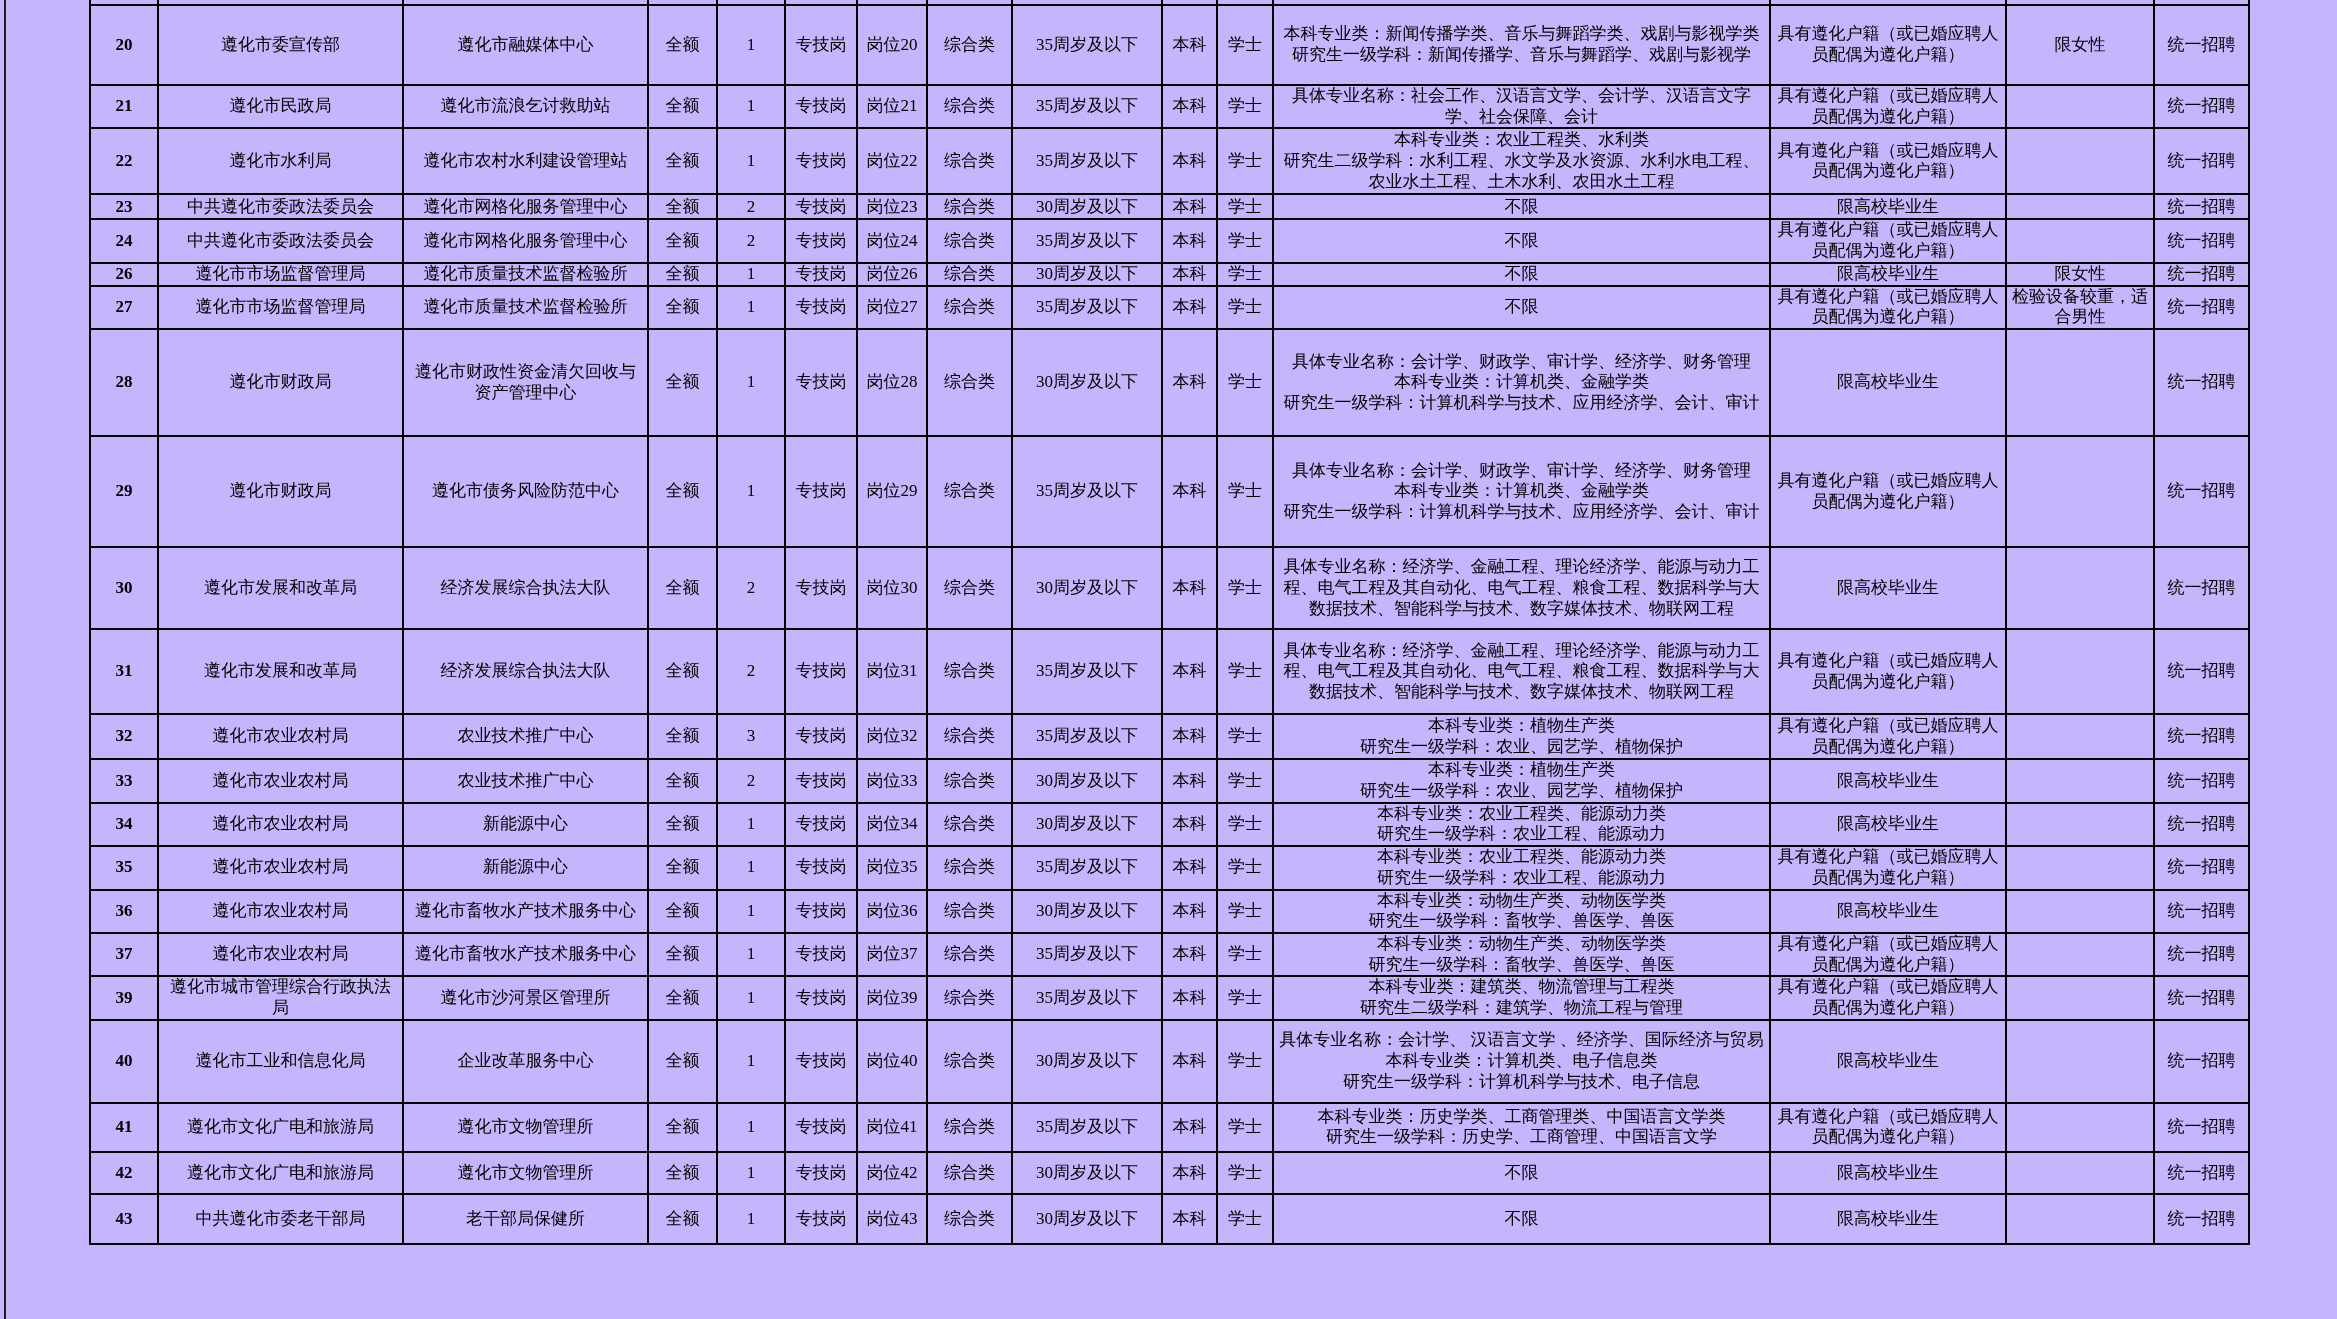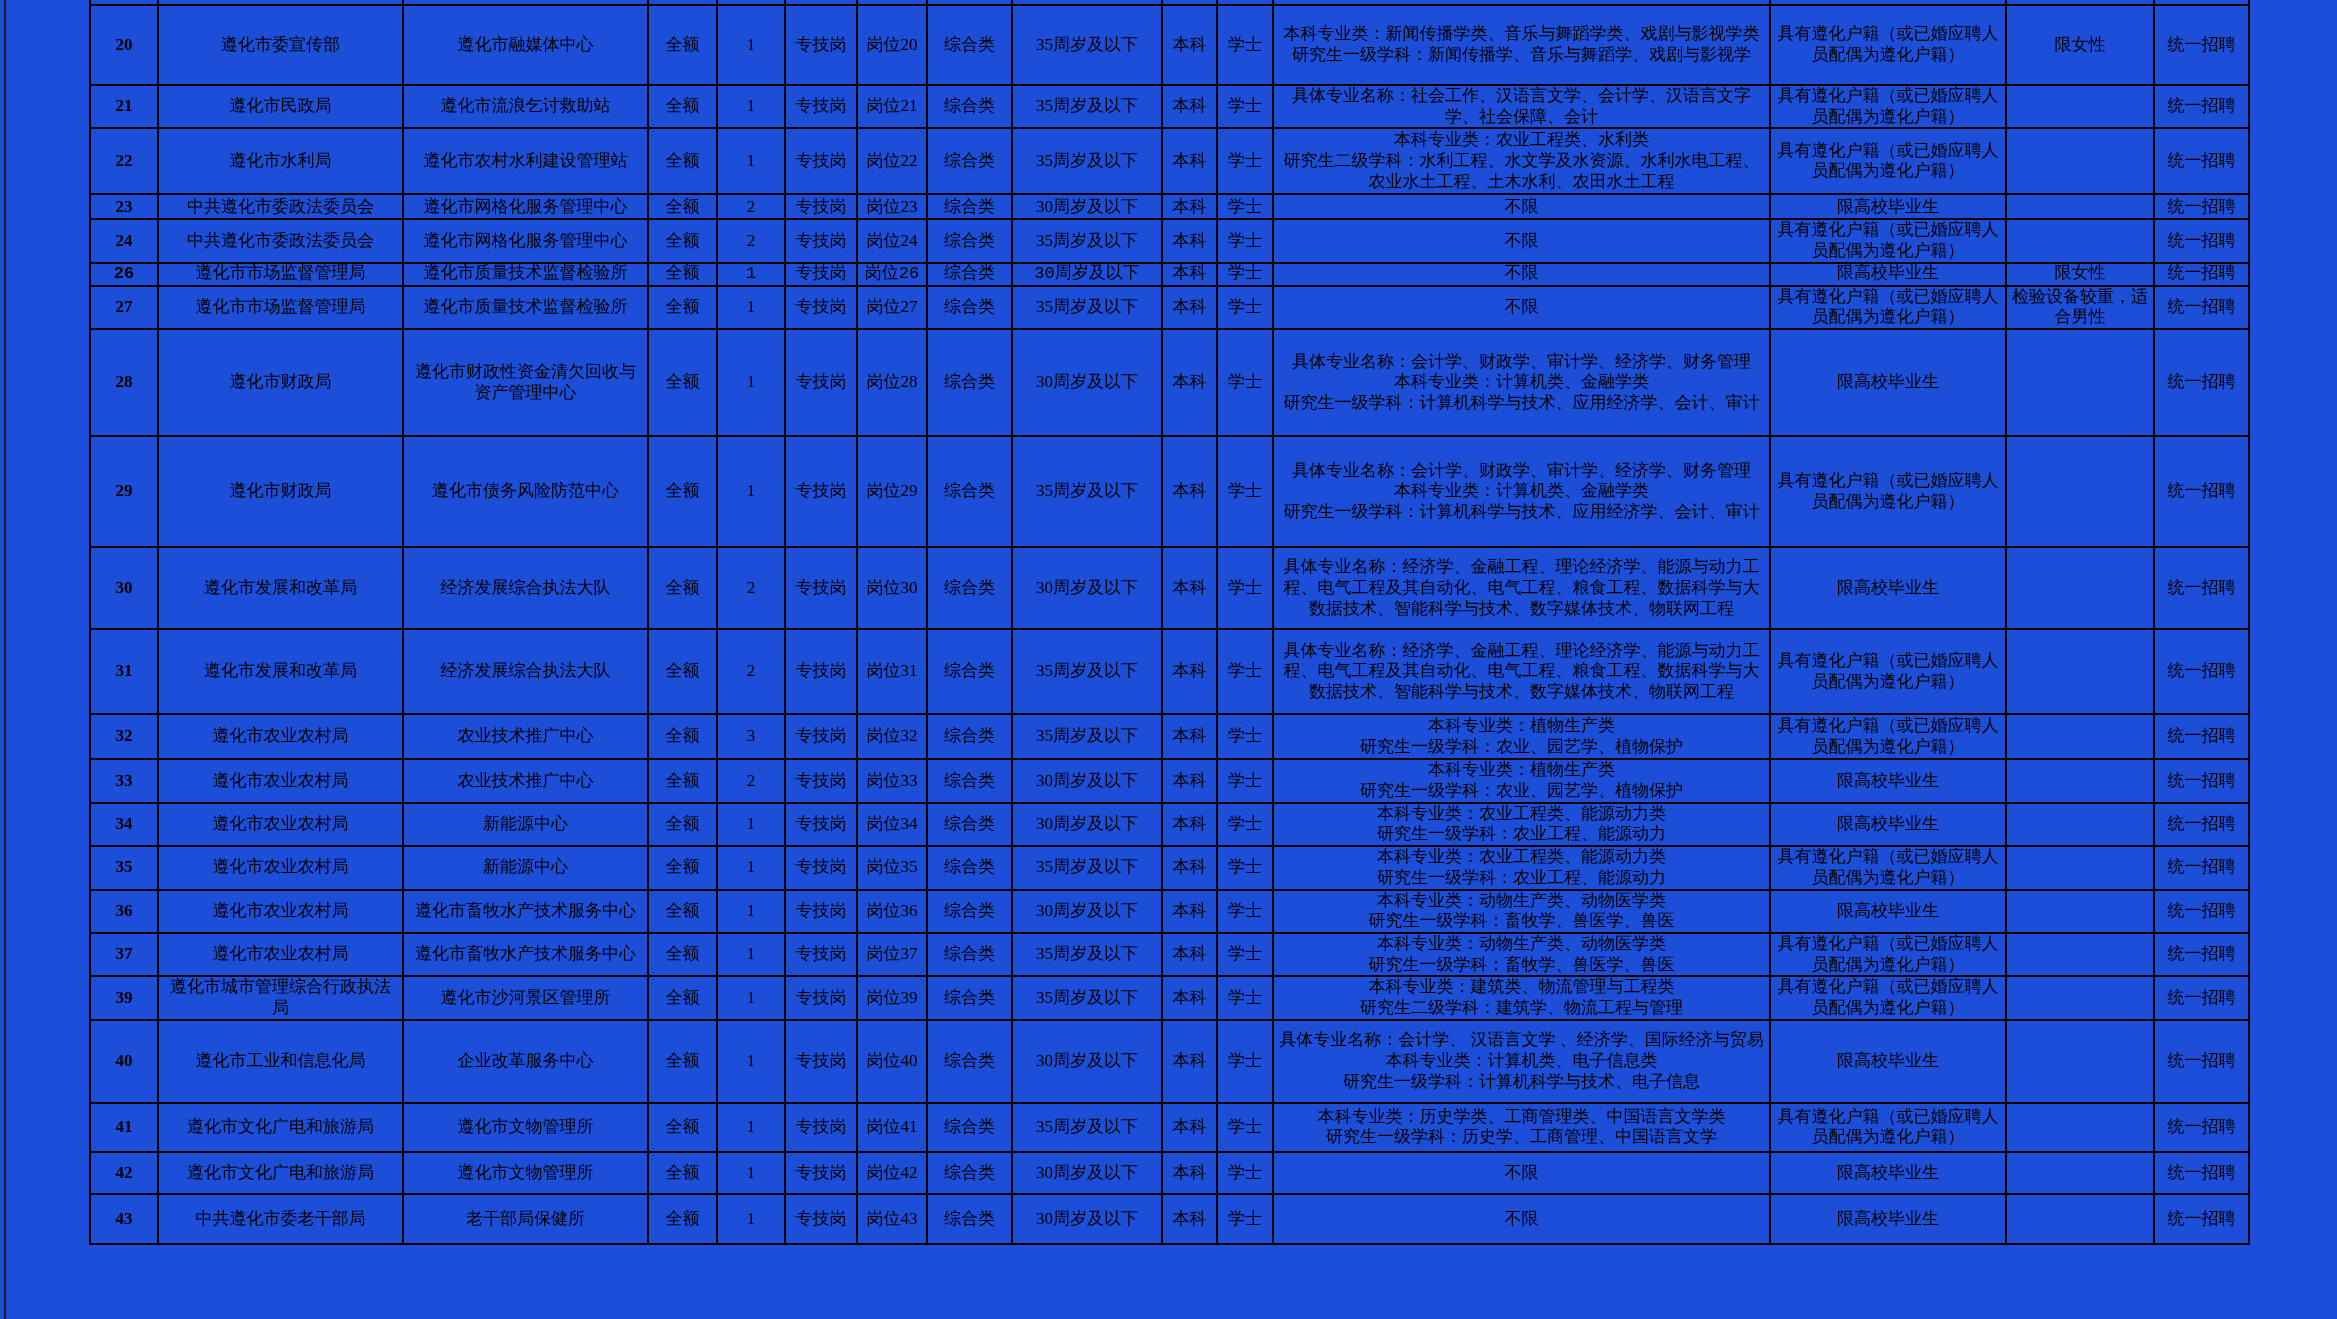--- a/index.html
+++ b/index.html
@@ -1,19 +1,19 @@
 <!DOCTYPE html>
 <html><head>
 <meta charset="utf-8">
 <style>
   html,body { margin:0; padding:0; background:#ffffff; }
   .page {
     position:relative;
     width:2337px; height:1319px;
-    background:#1d4ed8;
+    background:#c4b5fd;
     overflow:hidden;
     font-family:"Liberation Serif","DejaVu Serif",serif;
     color:#000;
   }
   .edge-line {
     position:absolute; left:4px; top:0; bottom:0; width:2px;
     background:#1c1c1c;
   }
   table.grid {
     position:absolute; left:89px; top:0;
@@ -162,21 +162,21 @@
           <td class="c-code">岗位24</td>
           <td class="c-cat">综合类</td>
           <td class="c-age">35周岁及以下</td>
           <td class="c-edu">本科</td>
           <td class="c-degree">学士</td>
           <td class="c-major">不限</td>
           <td class="c-other">具有遵化户籍（或已婚应聘人员配偶为遵化户籍）</td>
           <td class="c-remark"></td>
           <td class="c-method">统一招聘</td>
         </tr>
-        <tr style="height: 20px; font-family: Liberation Mono, monospace;">
+        <tr style="height: 20px;">
           <td class="c-no">26</td>
           <td class="c-dept">遵化市市场监督管理局</td>
           <td class="c-unit">遵化市质量技术监督检验所</td>
           <td class="c-fund">全额</td>
           <td class="c-count">1</td>
           <td class="c-post">专技岗</td>
           <td class="c-code">岗位26</td>
           <td class="c-cat">综合类</td>
           <td class="c-age">30周岁及以下</td>
           <td class="c-edu">本科</td>

